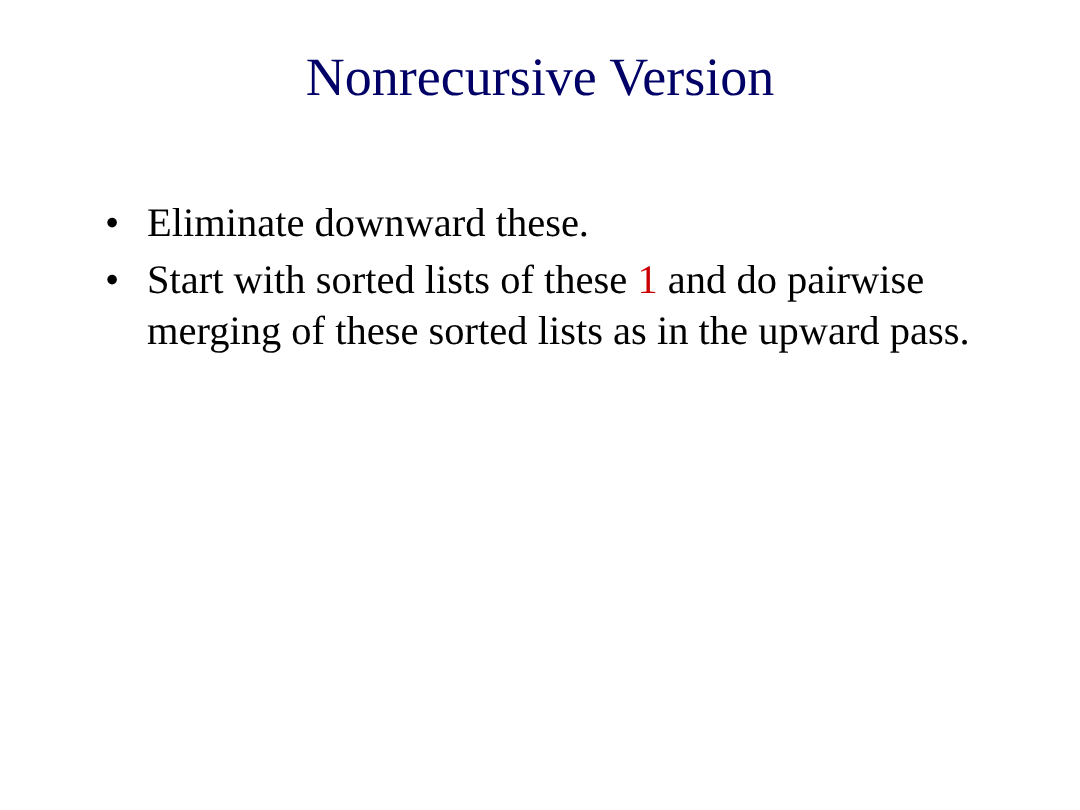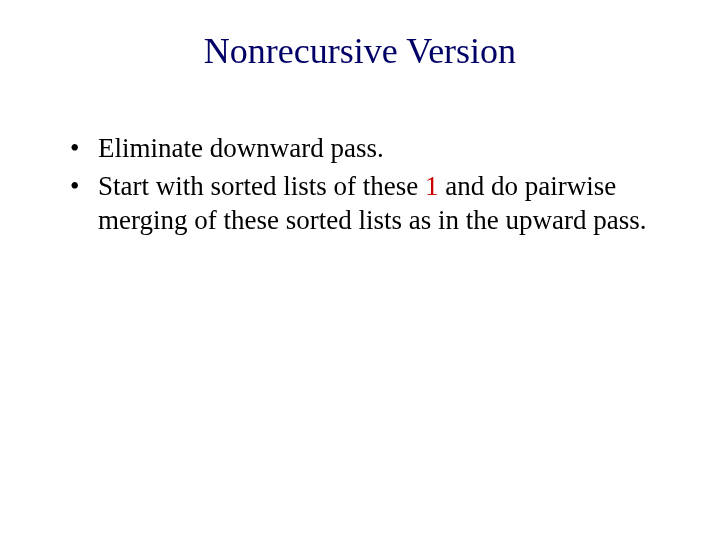--- a/index.html
+++ b/index.html
@@ -47,19 +47,19 @@
   }
   .num { color: #cc0000; }
 </style>
 </head>
 <body>
 
 <div class="slide">
   <h1 class="title">Nonrecursive Version</h1>
   <ul class="bullets">
     <li>
-      <span>Eliminate downward pass.</span>
+      <span>Eliminate downward these.</span>
     </li>
     <li>
       <span>Start with sorted lists of these </span><span class="num">1</span><span> and do pairwise merging of these sorted lists as in the upward pass.</span>
     </li>
   </ul>
 </div>
 
 </body></html>

